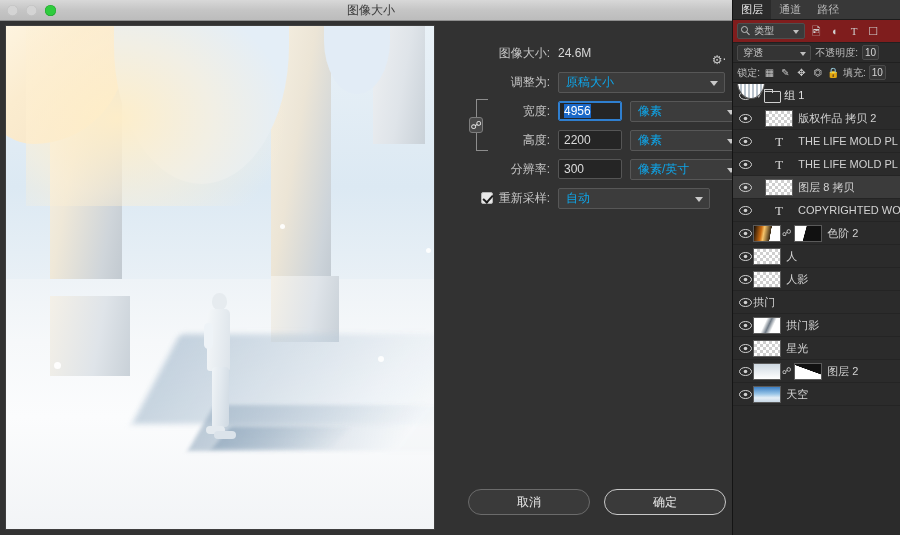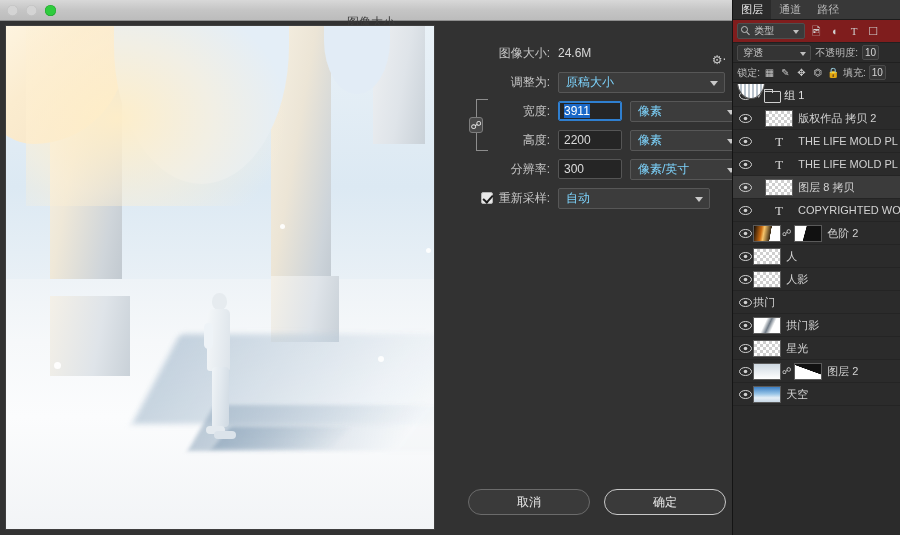--- a/index.html
+++ b/index.html
@@ -18,21 +18,21 @@
   #titlebar {
     position:absolute; left:0; top:0; width:742px; height:21px;
     background:linear-gradient(to bottom,#d8d8d8 0%,#c5c5c5 50%,#bcbcbc 100%);
     border-bottom:1px solid #8f8f8f;
   }
   #titlebar .lights { position:absolute; left:7px; top:5px; display:flex; gap:8px; }
   .light { width:11px; height:11px; border-radius:50%; }
   .light.dim  { background:#d4d4d4; box-shadow:inset 0 0 0 .5px #bcbcbc; }
   .light.green{ background:#2fcc3e; box-shadow:inset 0 0 0 .5px #22a02e; }
   #win-title {
-    position:absolute; left:0; top:12px; width:742px; line-height:21px;
+    position:absolute; left:0; top:0; width:742px; line-height:21px;
     text-align:center; font-size:12px; color:#3a3a3a;
   }
 
   
   #preview {
     position:absolute; left:5px; top:25px; width:430px; height:505px;
     background:#1c1c1c; border:1px solid #3f3f3f; overflow:hidden;
   }
   #art { position:absolute; inset:0; overflow:hidden;
          background:linear-gradient(to bottom,#e9f1f7 0%,#dce9f3 32%,#eef3f7 58%,#f4f6f8 100%); }
@@ -111,21 +111,21 @@
     border-top:4px solid #cfcfcf;
   }
   .input {
     height:20px; background:#252525; border:1px solid #555; border-radius:2px;
     color:#dcdcdc; font-size:12px; line-height:18px; padding:0 5px;
   }
   .input.focused{ border-color:#2f7fd0; box-shadow:0 0 0 1px #2f7fd0 inset; }
   .input .sel{ background:#1a68c8; color:#ffffff; }
   .select {
     position:relative; height:21px; background:#3c3c3c; border:1px solid #575757;
-    border-radius:2px; color:#7dd3fc; font-size:12px; line-height:19px; padding:0 18px 0 7px;
+    border-radius:2px; color:#0ea5e9; font-size:12px; line-height:19px; padding:0 18px 0 7px;
   }
   .select:after{
     content:""; position:absolute; right:6px; top:8px;
     border-left:4px solid transparent; border-right:4px solid transparent;
     border-top:5px solid #c9c9c9;
   }
   .link-bracket{
     position:absolute; left:33px; top:74px; width:22px; height:52px;
     border-left:1px solid #8d8d8d;
   }
@@ -276,21 +276,21 @@
       <div class="row">
         <div class="lbl">调整为:</div>
         <div class="select" style="width:167px;">原稿大小</div>
       </div>
 
       <div class="link-bracket"></div>
       <div class="link-icon">☍</div>
 
       <div class="row">
         <div class="lbl">宽度:</div>
-        <div class="input focused" style="width:64px;"><span class="sel">3911</span></div>
+        <div class="input focused" style="width:64px;"><span class="sel">4956</span></div>
         <div class="select" style="width:112px;margin-left:8px;">像素</div>
       </div>
 
       <div class="row">
         <div class="lbl">高度:</div>
         <div class="input" style="width:64px;">2200</div>
         <div class="select" style="width:112px;margin-left:8px;">像素</div>
       </div>
 
       <div class="row">

